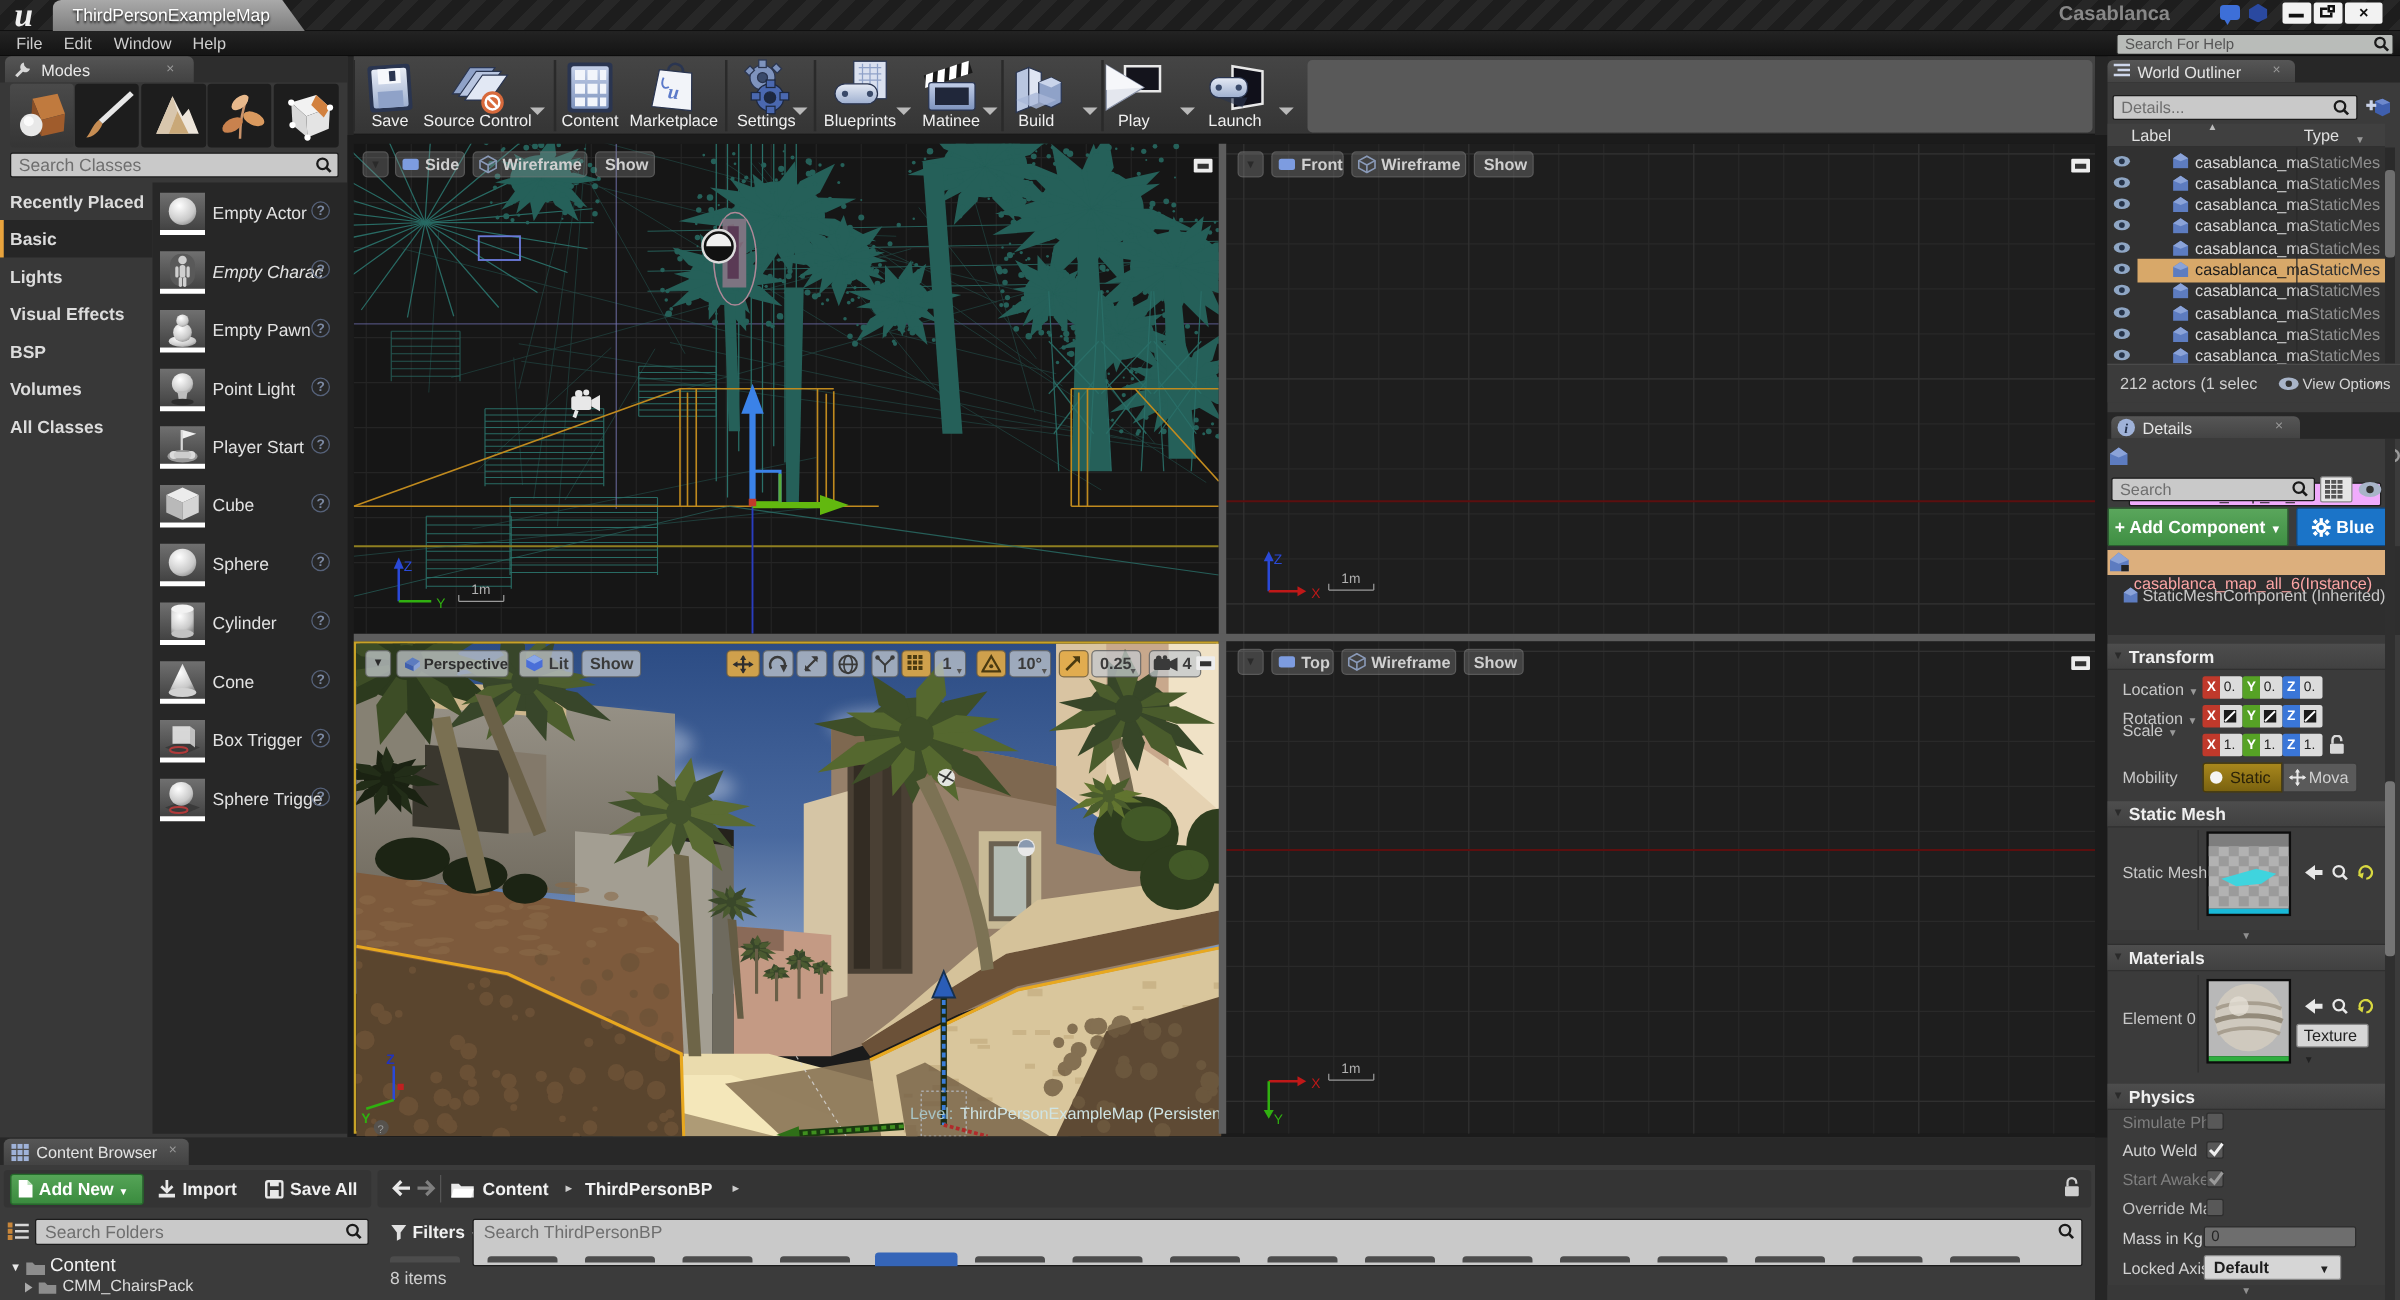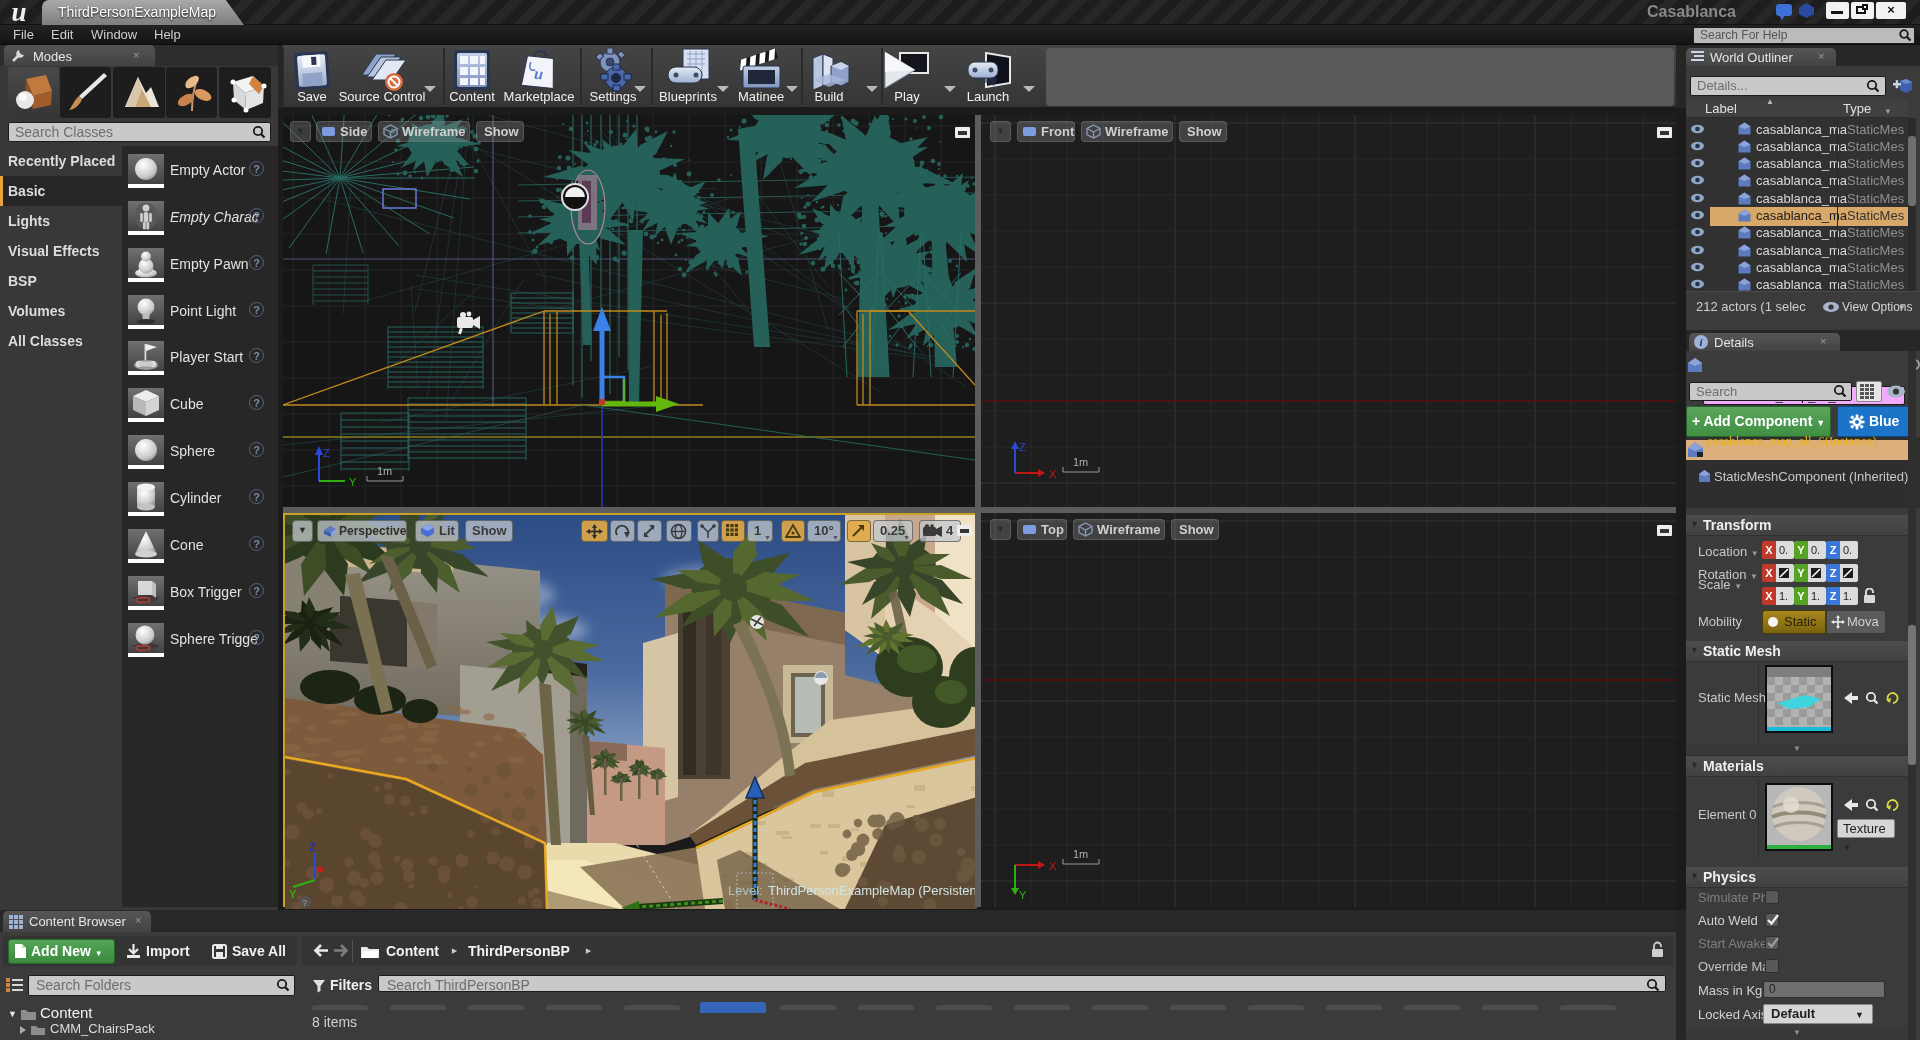--- a/index.html
+++ b/index.html
@@ -2572,21 +2572,21 @@
       </svg>
       <div class="abs" style="left:1869px;top:413px;color:#fff;font-size:14px;font-weight:bold;">Blue</div>
 
     <div class="abs" style="left:1686px;top:437px;width:234px;height:71px;background:#2e2e2e;"></div>
     <div class="abs" style="left:1686px;top:440px;width:230px;height:20px;background:#dcaf7d;"></div>
     <svg class="abs" style="left:1687px;top:441px;" width="17" height="18">
         <polygon points="8,1 16,7 16,16 1,16 1,7" fill="#5d7cc0"></polygon>
         <polygon points="8,1 16,7 8,10 1,7" fill="#8ba3d8"></polygon>
         <rect x="10" y="11" width="6" height="5" fill="#222"></rect>
       </svg>
-    <div class="abs" style="left:1707px;top:433px;color:#eab308;font-size:13px;font-family:Liberation Serif, serif;">casablanca_map_all_6(Instance)</div>
+    <div class="abs" style="left:1707px;top:459px;color:#fca5a5;font-size:13px;">casablanca_map_all_6(Instance)</div>
     <svg class="abs" style="left:1698px;top:469px;" width="13" height="14">
         <polygon points="6.5,1 12,5 12,13 1,13 1,5" fill="#5d7cc0"></polygon>
         <polygon points="6.5,1 12,5 6.5,7.5 1,5" fill="#8ba3d8"></polygon>
       </svg>
     <div class="abs" style="left:1714px;top:469px;color:#c8c8c8;font-size:13px;">StaticMeshComponent (Inherited)</div>
 
     <div class="abs" style="left:1686px;top:515px;width:222px;height:21px;background:linear-gradient(#4d4d4d,#414141);border-bottom:1px solid #303030;"></div>
     <div class="abs" style="left:1690px;top:519px;color:#2a2a2a;font-size:9px;">▼</div>
     <div class="abs" style="left:1703px;top:517px;color:#efefef;font-size:14px;font-weight:bold;">Transform</div>
     <div id="xform">
@@ -2832,21 +2832,21 @@
       </svg>
     <div class="abs searchbox" style="left:28px;top:975px;width:267px;height:21px;font-size:14px;line-height:19px;padding-left:7px;">Search Folders</div>
     <svg class="abs" style="left:276px;top:978px;" width="14" height="14">
         <circle cx="6" cy="6" r="4.2" fill="none" stroke="#1a1a1a" stroke-width="1.8"></circle>
         <line x1="8.9" y1="8.9" x2="12.5" y2="12.5" stroke="#1a1a1a" stroke-width="2.2"></line>
       </svg>
     <svg class="abs" style="left:312px;top:979px;" width="14" height="14">
         <path d="M1,1 L13,1 L8.5,7 L8.5,12 L5.5,13.5 L5.5,7 Z" fill="#e0e0e0"></path>
       </svg>
     <div class="abs" style="left:330px;top:977px;color:#f0f0f0;font-size:14px;font-weight:bold;">Filters <span style="font-size:8px;">▼</span></div>
-    <div class="abs searchbox" style="left:378px;top:975px;width:1288px;height:17px;font-size:14px;line-height:19px;padding-left:8px;">Search ThirdPersonBP</div>
+    <div class="abs searchbox" style="left:378px;top:975px;width:1288px;height:38px;font-size:14px;line-height:19px;padding-left:8px;">Search ThirdPersonBP</div>
     <svg class="abs" style="left:1646px;top:978px;" width="14" height="14">
         <circle cx="6" cy="6" r="4.2" fill="none" stroke="#1a1a1a" stroke-width="1.8"></circle>
         <line x1="8.9" y1="8.9" x2="12.5" y2="12.5" stroke="#1a1a1a" stroke-width="2.2"></line>
       </svg>
 
     <div class="abs" style="left:8px;top:1009px;color:#e8e8e8;font-size:9px;">▼</div>
     <svg class="abs" style="left:20px;top:1007px;" width="17" height="14">
         <path d="M1,3 L6,3 L8,5 L16,5 L16,13 L1,13 Z" fill="#8d8d8d"></path>
       </svg>
     <div class="abs" style="left:40px;top:1004px;color:#f2f2f2;font-size:15px;">Content</div>

